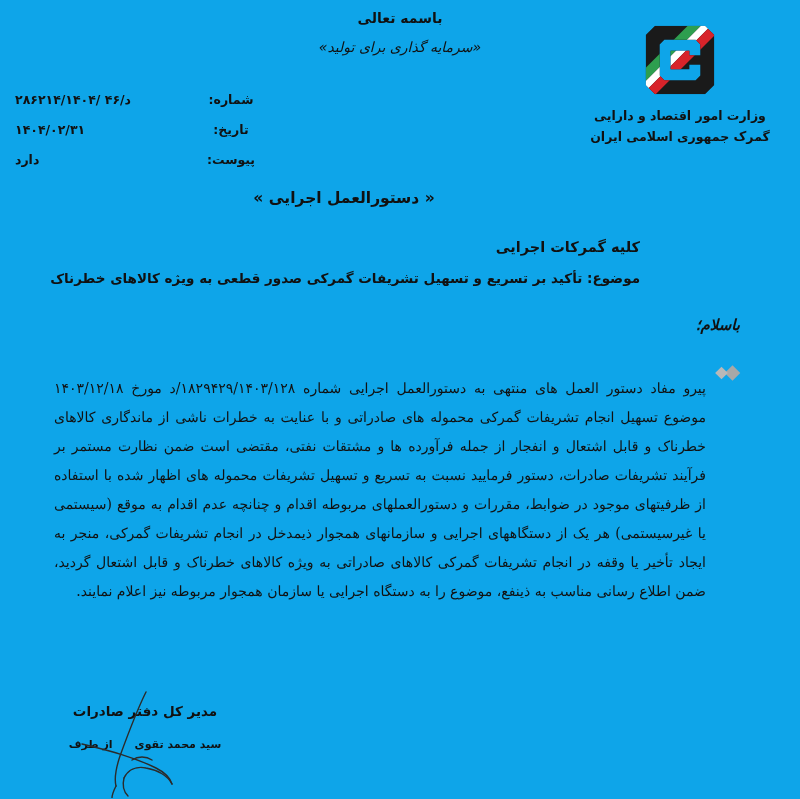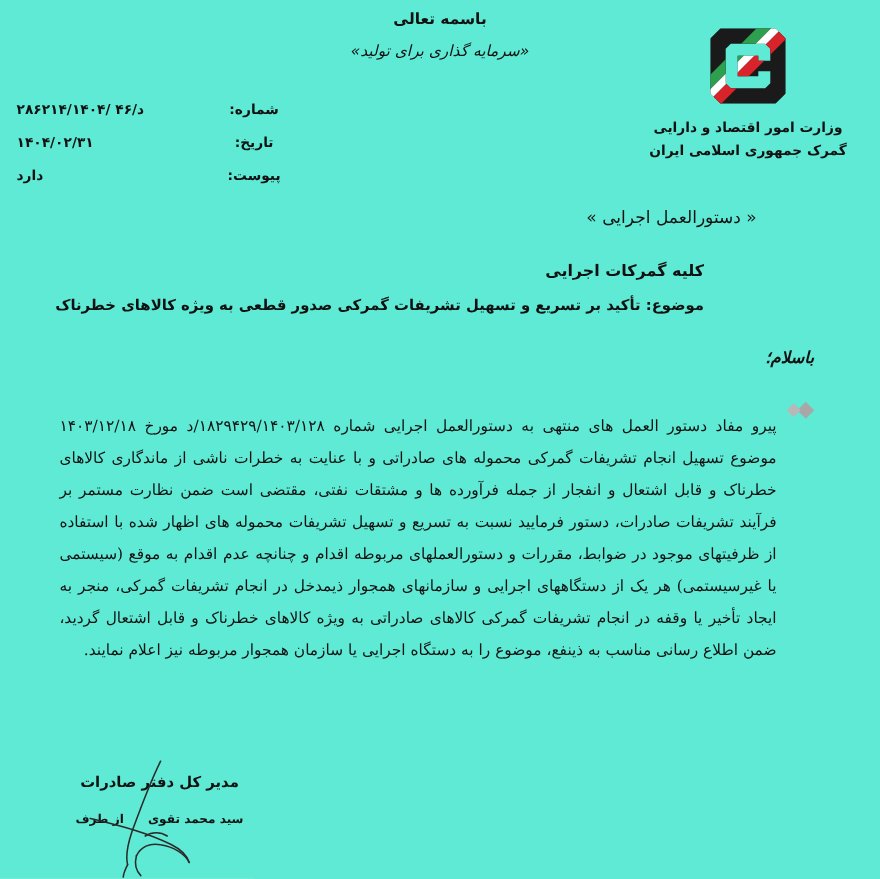--- a/index.html
+++ b/index.html
@@ -8,21 +8,21 @@
     background: #ffffff;
   }
   body {
     font-family: "DejaVu Sans", "Liberation Sans", sans-serif;
     color: #111111;
   }
   .page {
     position: relative;
     width: 800px;
     height: 799px;
-    background: #5eead4;
+    background: #0ea5e9;
     overflow: hidden;
     box-sizing: border-box;
   }
 
   
   .basmala-block {
     position: absolute;
     top: 8px;
     left: 0;
     width: 800px;
@@ -89,22 +89,23 @@
     direction: ltr;
     unicode-bidi: embed;
   }
 
   
   .doc-title {
     position: absolute;
     top: 189px;
     left: 0;
     width: 688px;
+    text-align: center;
     font-size: 15.5px;
-    font-weight: normal;
+    font-weight: bold;
     letter-spacing: 0.3px;
   }
 
   
   .addressee {
     position: absolute;
     top: 239px;
     right: 160px;
     font-size: 14.5px;
     font-weight: bold;

